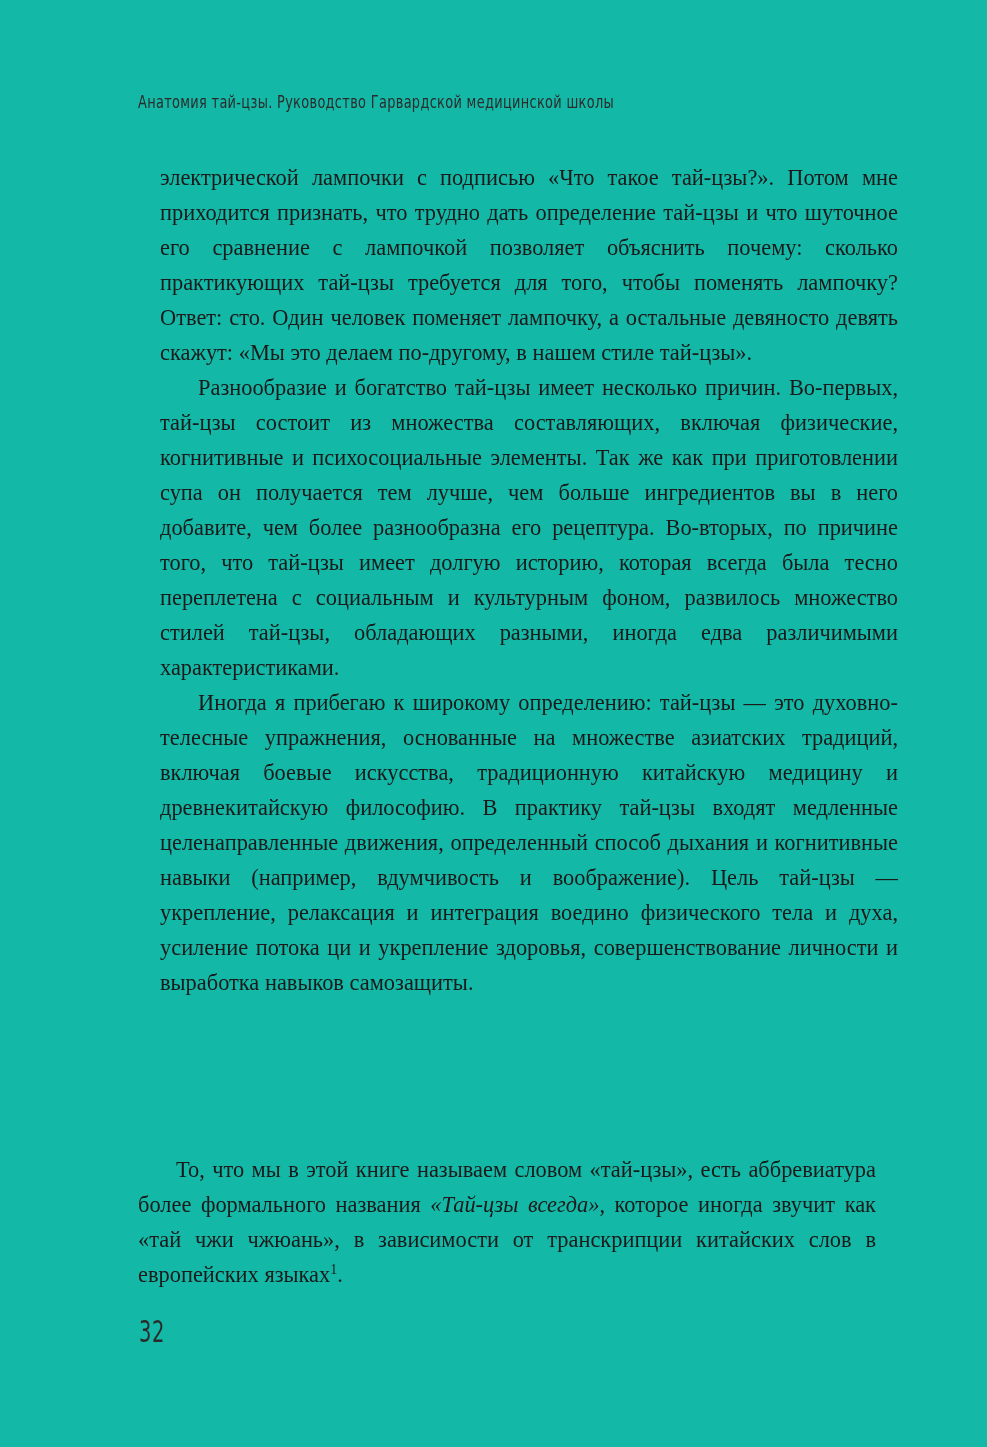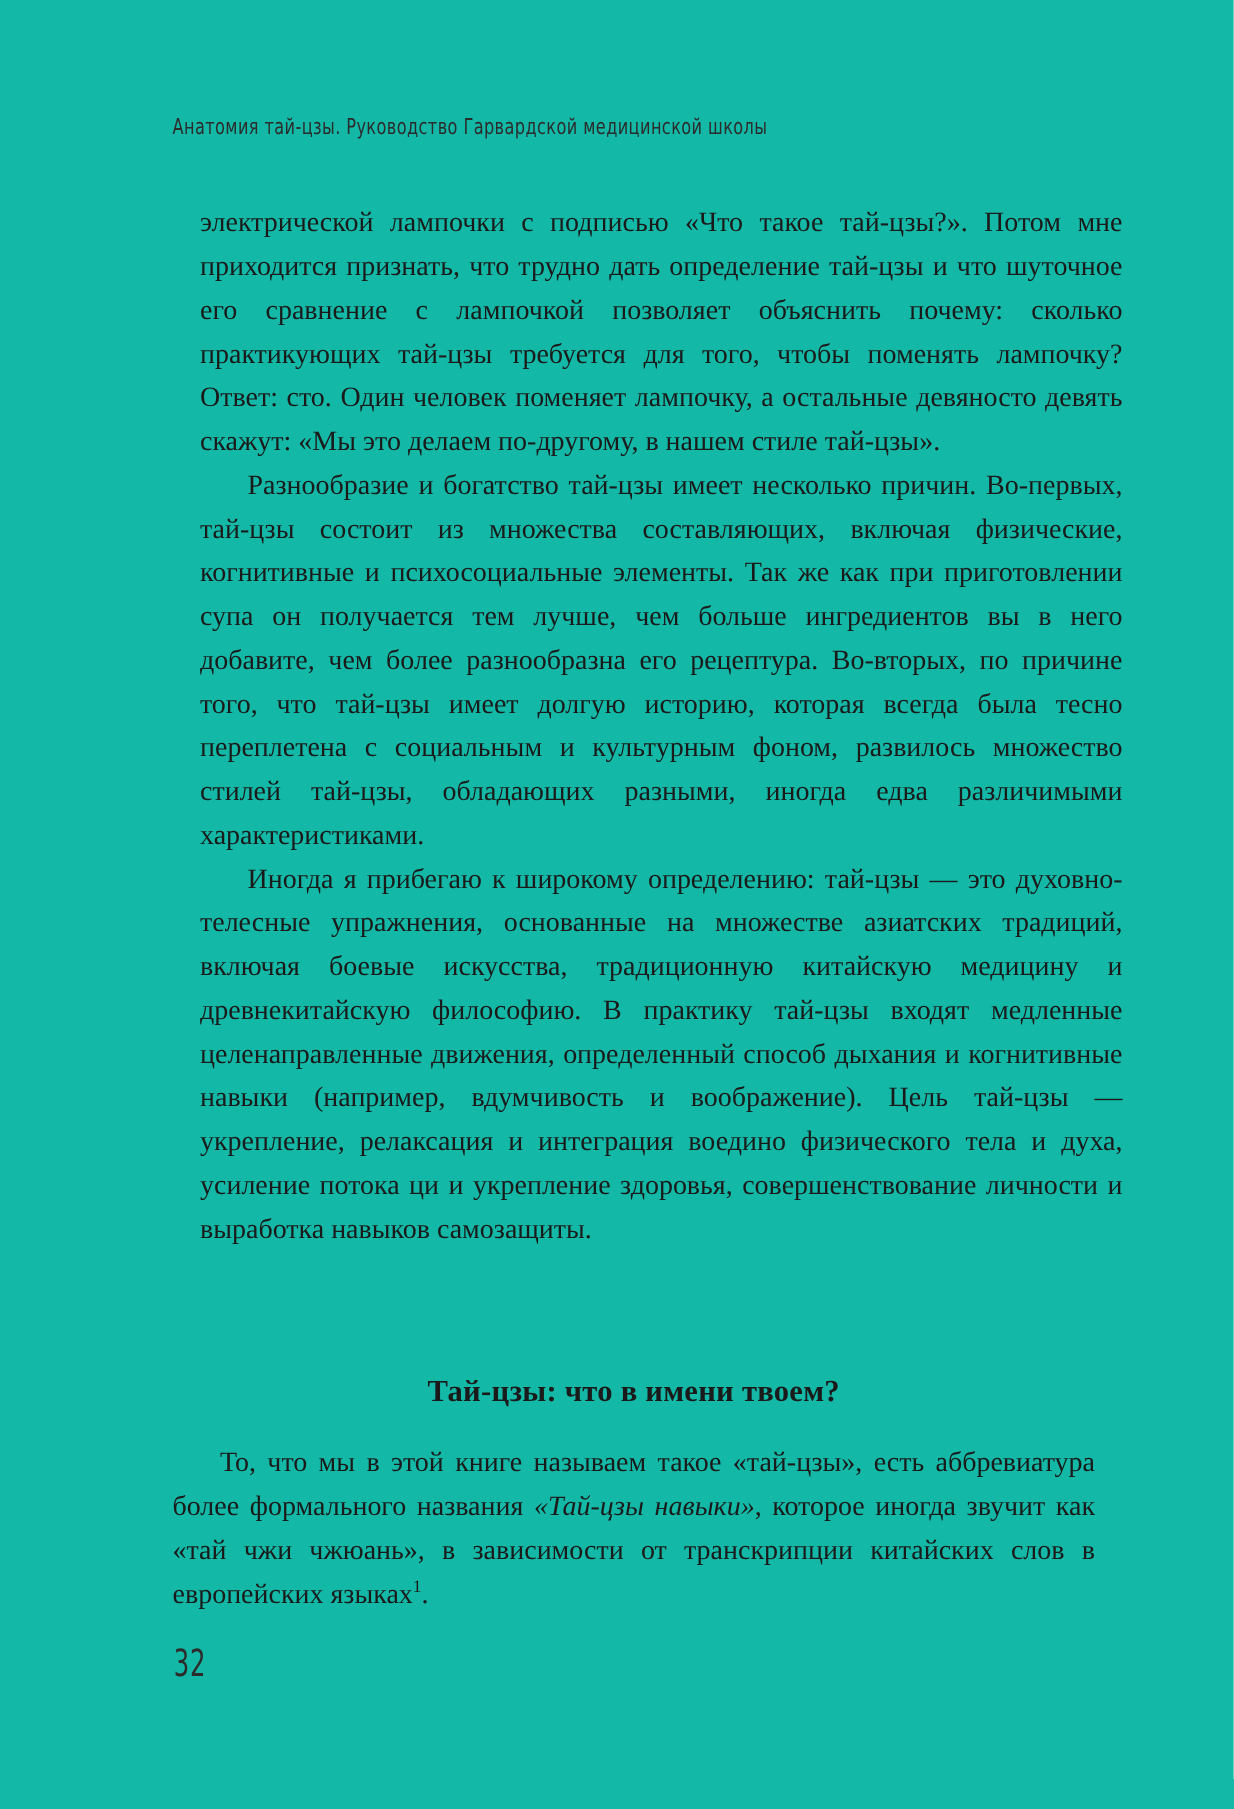--- a/index.html
+++ b/index.html
@@ -118,21 +118,20 @@
   <div class="text-block">
 
     <p class="body-par no-indent">электрической лампочки с подписью «Что такое тай-цзы?». Потом мне приходится признать, что трудно дать определение тай-цзы и что шуточное его сравнение с лампочкой позволяет объяснить почему: сколько практикующих тай-цзы требуется для того, чтобы поменять лампочку? Ответ: сто. Один человек поменяет лампочку, а остальные девяносто девять скажут: «Мы это делаем по-другому, в нашем стиле тай-цзы».</p>
 
     <p class="body-par">Разнообразие и богатство тай-цзы имеет несколько причин. Во-первых, тай-цзы состоит из множества составляющих, включая физические, когнитивные и психосоциальные элементы. Так же как при приготовлении супа он получается тем лучше, чем больше ингредиентов вы в него добавите, чем более разнообразна его рецептура. Во-вторых, по причине того, что тай-цзы имеет долгую историю, которая всегда была тесно переплетена с социальным и культурным фоном, развилось множество стилей тай-цзы, обладающих разными, иногда едва различимыми характеристиками.</p>
 
     <p class="body-par">Иногда я прибегаю к широкому определению: тай-цзы — это духовно-телесные упражнения, основанные на множестве азиатских традиций, включая боевые искусства, традиционную китайскую медицину и древнекитайскую философию. В практику тай-цзы входят медленные целенаправленные движения, определенный способ дыхания и когнитивные навыки (например, вдумчивость и воображение). Цель тай-цзы — укрепление, релаксация и интеграция воедино физического тела и духа, усиление потока ци и укрепление здоровья, совершенствование личности и выработка навыков самозащиты.</p>
 
   </div>
 
-  <h2 class="section-heading">Тай-цзы: что в имени твоем?</h2>
 
   <div class="post-heading-block">
-    <p class="body-par"><span>То, что мы в этой книге называем такое «тай-цзы», есть аббревиатура более формального названия </span><span class="italic-title">«Тай-цзы навыки»</span><span>, которое иногда звучит как «тай чжи чжюань», в зависимости от транскрипции китайских слов в европейских языках</span><sup class="footnote-ref">1</sup><span>.</span></p>
+    <p class="body-par"><span>То, что мы в этой книге называем словом «тай-цзы», есть аббревиатура более формального названия </span><span class="italic-title">«Тай-цзы всегда»</span><span>, которое иногда звучит как «тай чжи чжюань», в зависимости от транскрипции китайских слов в европейских языках</span><sup class="footnote-ref">1</sup><span>.</span></p>
   </div>
 
   <div class="folio">32</div>
 
 </div>
 
 </body></html>

